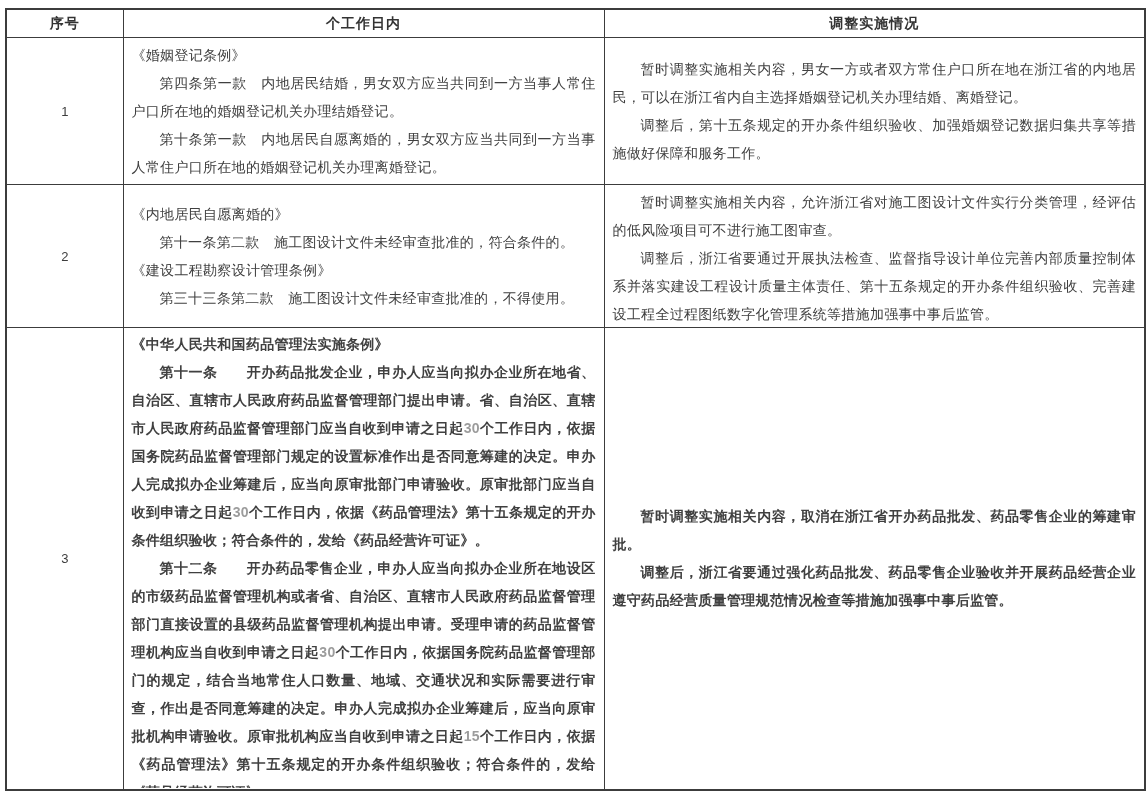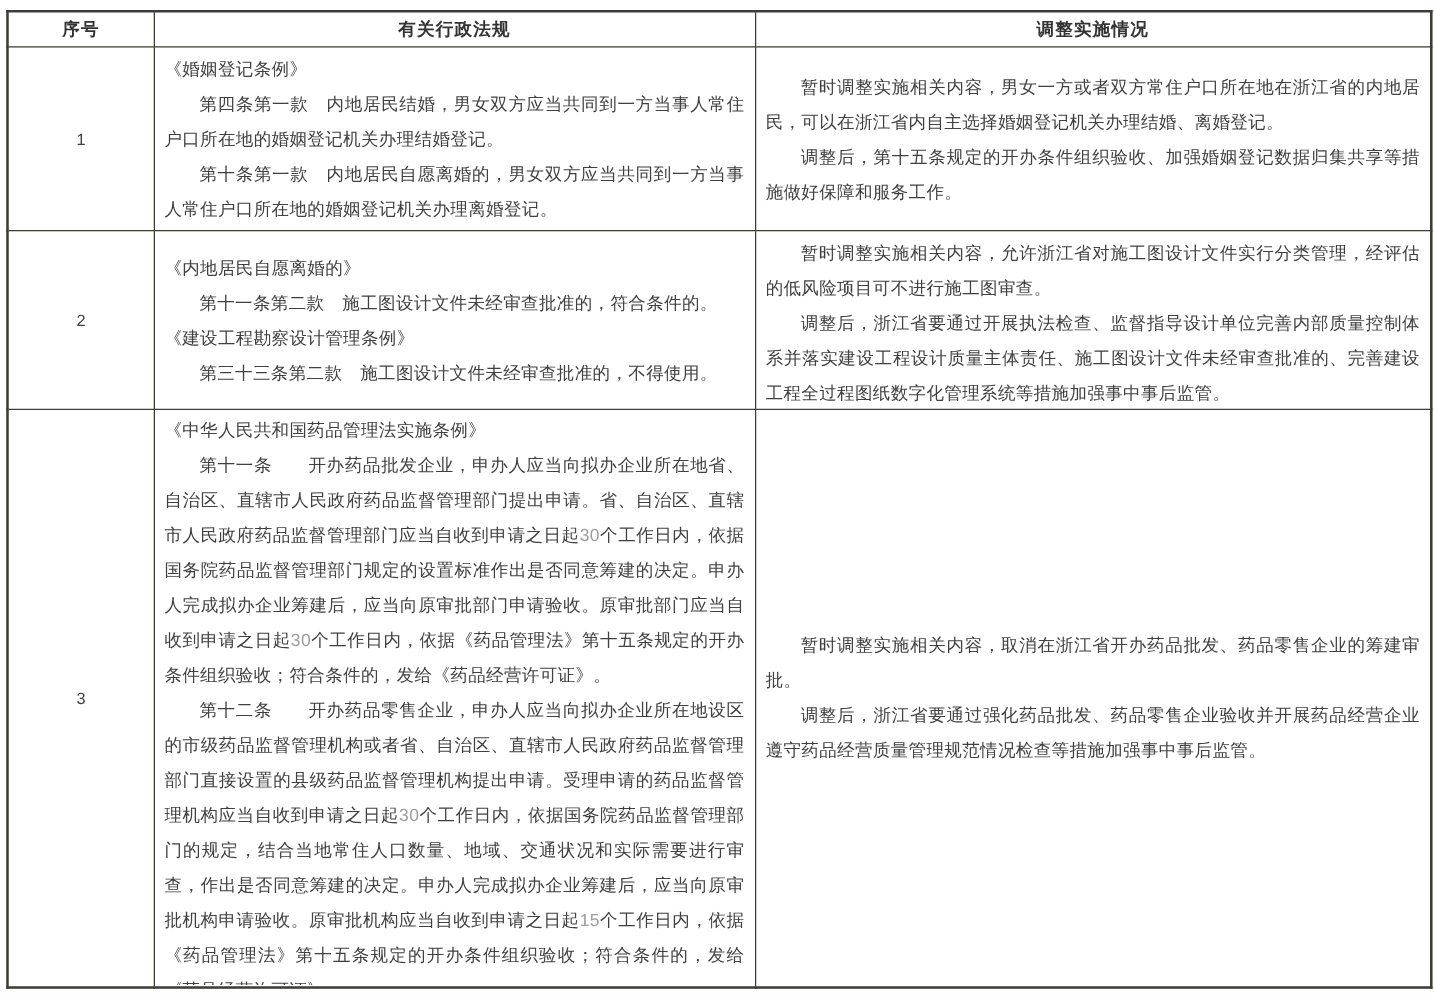--- a/index.html
+++ b/index.html
@@ -45,21 +45,21 @@
     text-align: center;
     font-size: 13px;
     color: #3d3d3d;
   }
   .cellbox {
     padding: 2px 8px;
     overflow: hidden;
   }
   tr.row-1 .cellbox { max-height: 141px; }
   tr.row-2 .cellbox { max-height: 137px; }
-  tr.row-3 .cellbox { max-height: 456px; }
+  tr.row-3 .cellbox { max-height: 456px; font-weight: bold; }
   tr.row-1 { height: 147px; }
   tr.row-2 { height: 143px; }
   tr.row-3 { height: 462px; }
   .para {
     margin: 0;
     font-size: 14px;
     line-height: 28px;
     color: #404040;
     text-align: justify;
     letter-spacing: 0.3px;
@@ -73,21 +73,21 @@
 <div class="doc">
   <table class="reg-table">
     <colgroup>
       <col style="width:117px">
       <col style="width:481px">
       <col style="width:541px">
     </colgroup>
     <thead>
       <tr>
         <th class="hdr">序号</th>
-        <th class="hdr">有关行政法规</th>
+        <th class="hdr">个工作日内</th>
         <th class="hdr">调整实施情况</th>
       </tr>
     </thead>
     <tbody>
       <tr class="row-1">
         <td class="idx-cell">1</td>
         <td>
           <div class="cellbox">
             <p class="para">《婚姻登记条例》</p>
             <p class="para indent">第四条第一款　内地居民结婚，男女双方应当共同到一方当事人常住户口所在地的婚姻登记机关办理结婚登记。</p>
@@ -107,21 +107,21 @@
           <div class="cellbox">
             <p class="para">《内地居民自愿离婚的》</p>
             <p class="para indent">第十一条第二款　施工图设计文件未经审查批准的，符合条件的。</p>
             <p class="para">《建设工程勘察设计管理条例》</p>
             <p class="para indent">第三十三条第二款　施工图设计文件未经审查批准的，不得使用。</p>
           </div>
         </td>
         <td>
           <div class="cellbox">
             <p class="para indent">暂时调整实施相关内容，允许浙江省对施工图设计文件实行分类管理，经评估的低风险项目可不进行施工图审查。</p>
-            <p class="para indent">调整后，浙江省要通过开展执法检查、监督指导设计单位完善内部质量控制体系并落实建设工程设计质量主体责任、施工图设计文件未经审查批准的、完善建设工程全过程图纸数字化管理系统等措施加强事中事后监管。</p>
+            <p class="para indent">调整后，浙江省要通过开展执法检查、监督指导设计单位完善内部质量控制体系并落实建设工程设计质量主体责任、第十五条规定的开办条件组织验收、完善建设工程全过程图纸数字化管理系统等措施加强事中事后监管。</p>
           </div>
         </td>
       </tr>
       <tr class="row-3">
         <td class="idx-cell">3</td>
         <td>
           <div class="cellbox">
             <p class="para">《中华人民共和国药品管理法实施条例》</p>
             <p class="para indent">第十一条　　开办药品批发企业，申办人应当向拟办企业所在地省、自治区、直辖市人民政府药品监督管理部门提出申请。省、自治区、直辖市人民政府药品监督管理部门应当自收到申请之日起<span class="num">30</span>个工作日内，依据国务院药品监督管理部门规定的设置标准作出是否同意筹建的决定。申办人完成拟办企业筹建后，应当向原审批部门申请验收。原审批部门应当自收到申请之日起<span class="num">30</span>个工作日内，依据《药品管理法》第十五条规定的开办条件组织验收；符合条件的，发给《药品经营许可证》。</p>
             <p class="para indent">第十二条　　开办药品零售企业，申办人应当向拟办企业所在地设区的市级药品监督管理机构或者省、自治区、直辖市人民政府药品监督管理部门直接设置的县级药品监督管理机构提出申请。受理申请的药品监督管理机构应当自收到申请之日起<span class="num">30</span>个工作日内，依据国务院药品监督管理部门的规定，结合当地常住人口数量、地域、交通状况和实际需要进行审查，作出是否同意筹建的决定。申办人完成拟办企业筹建后，应当向原审批机构申请验收。原审批机构应当自收到申请之日起<span class="num">15</span>个工作日内，依据《药品管理法》第十五条规定的开办条件组织验收；符合条件的，发给《药品经营许可证》。</p>

